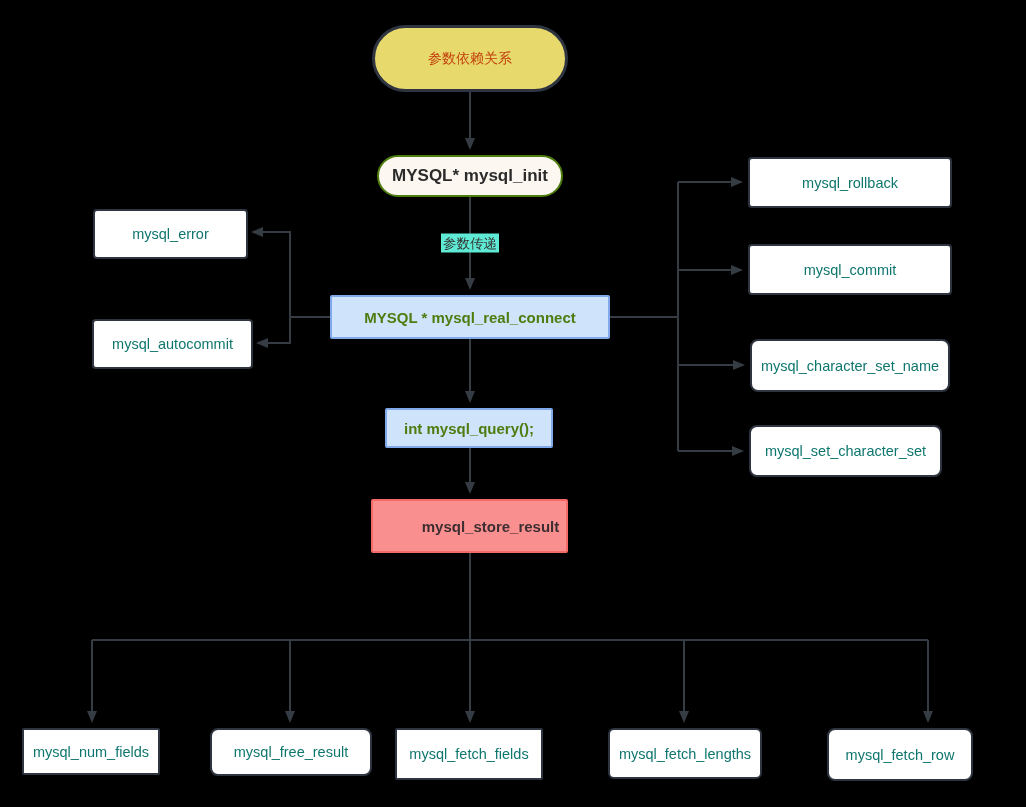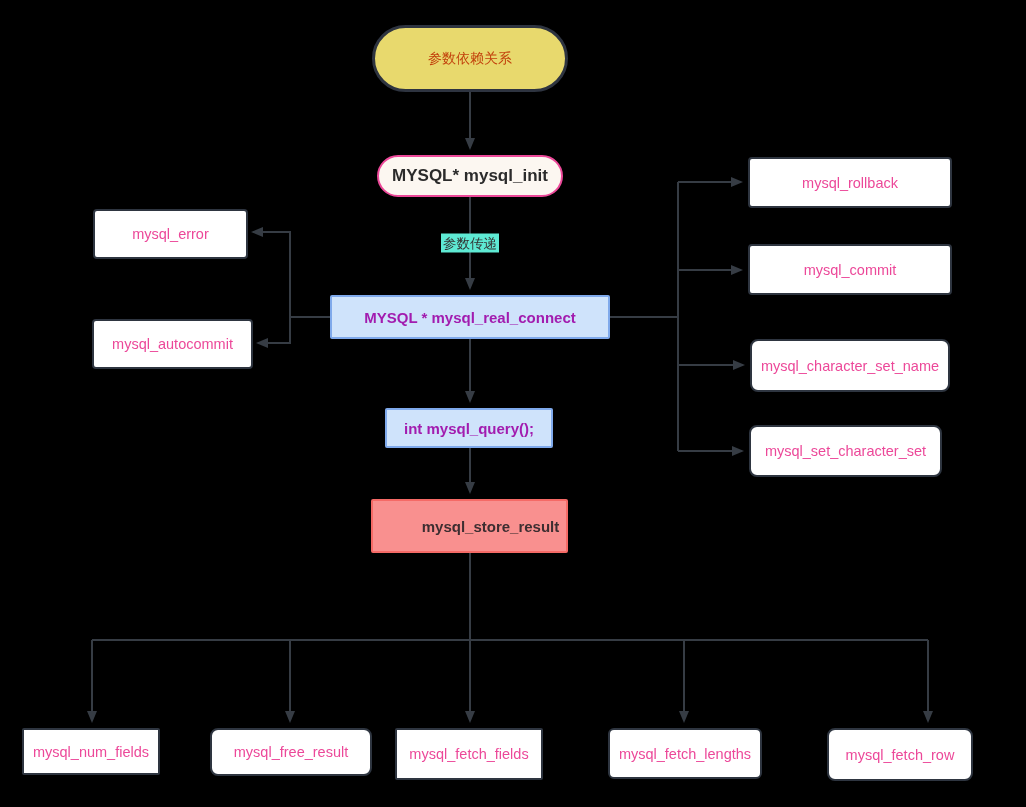--- a/index.html
+++ b/index.html
@@ -20,43 +20,43 @@
   }
   .pill-yellow{
     background:#e8d96d;
     border:3px solid #2e3440;
     border-radius:34px;
     color:#c2410c;
     font-size:14px;
   }
   .pill-cream{
     background:#fcf7f1;
-    border:2px solid #ec4899;
+    border:2px solid #4d7c0f;
     border-radius:22px;
     color:#2b2b2b;
     font-size:17px;font-weight:bold;
   }
   .box-blue{
     background:#cfe3fb;
     border:2px solid #7fa9eb;
     border-radius:2px;
-    color:#a21caf;
+    color:#4d7c0f;
     font-size:15px;font-weight:bold;
   }
   .box-red{
     background:#f9908f;
     border:2px solid #f56a66;
     border-radius:2px;
     color:#3d2e31;
     font-size:15px;font-weight:bold;padding-left:42px;
   }
   .box-white{
     background:#ffffff;
     border:2px solid #2e3540;
-    color:#ec4899;
+    color:#0f766e;
     font-size:14.5px;
   }
   .r2{border-radius:2px;text-align:center;}
   .r4{border-radius:4px;}
   .r6{border-radius:6px;}
   .r8{border-radius:8px;}
   .edge-label{
     position:absolute;
     transform:translate(-50%,-50%);
     background:#5eead4;

